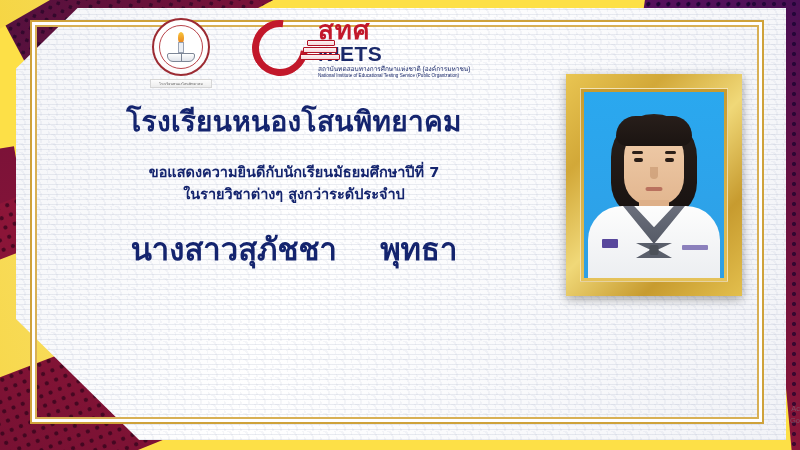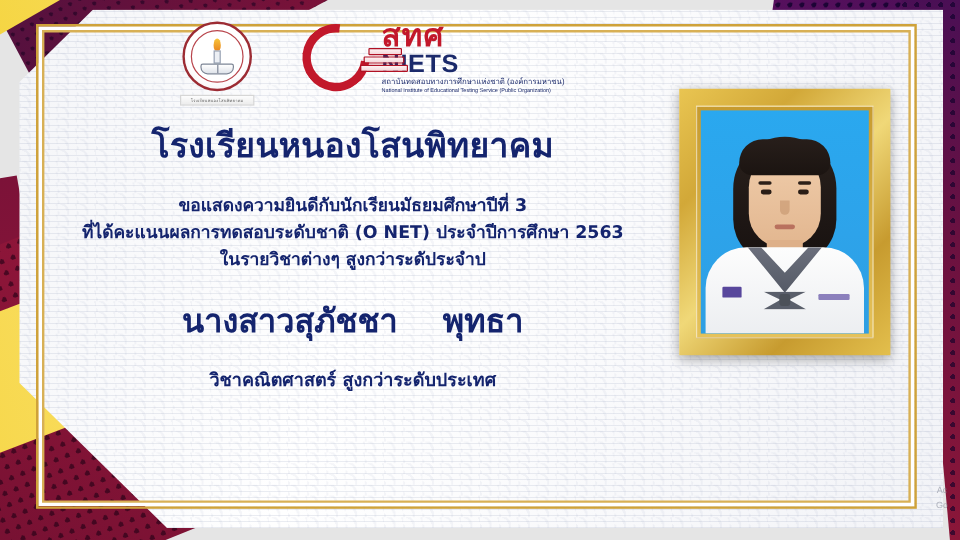--- a/index.html
+++ b/index.html
@@ -1,21 +1,21 @@
 <!DOCTYPE html>
 <html><head>
 <meta charset="utf-8">
 <style>
   * { margin:0; padding:0; box-sizing:border-box; }
   html,body { width:800px; height:450px; overflow:hidden; background:#2b0a1e; }
   body { font-family:"Liberation Sans", sans-serif; }
 
   #cert {
     position:relative; width:800px; height:450px; overflow:hidden;
-    background:#e5e5e5;
+    background:#fde047;
   }
 
   
   .band { position:absolute; }
 
   
   .tl-maroon {
     left:-40px; top:-60px; width:260px; height:200px;
     background:
       radial-gradient(circle at 3px 3px, rgba(20,0,30,.55) 1.6px, transparent 1.8px) 0 0/9px 9px,
@@ -167,21 +167,21 @@
   .t-office{
     font-size:22px; color:#14246e; line-height:1.35; margin-top:2px;
     font-family:"DejaVu Sans", sans-serif;
   }
   .t-congrat{ margin-top:22px; }
   .t-congrat div{
     font-size:14.5px; font-weight:bold; color:#14246e; line-height:1.55;
     font-family:"DejaVu Sans", sans-serif;
   }
   .t-name{
-    margin-top:18px; font-size:27px; font-weight:bold; color:#14246e;
+    margin-top:18px; font-size:31px; font-weight:bold; color:#14246e;
     font-family:"DejaVu Sans", sans-serif; white-space:pre;
   }
   .t-subject{
     margin-top:16px; font-size:15px; font-weight:bold; color:#14246e;
     font-family:"DejaVu Sans", sans-serif;
   }
 
   
   .photo-frame{
     position:absolute; left:566px; top:74px; width:176px; height:222px;
@@ -258,21 +258,21 @@
   }
   .p-badge-r{
     position:absolute; right:16px; bottom:28px; width:26px; height:5px;
     background:rgba(70,50,150,.6); border-radius:1px;
   }
 
   
   .watermark{
     position:absolute; right:0px; bottom:22px; width:30px;
     font-size:7.5px; color:rgba(120,125,140,.55); line-height:1.7;
-    text-align:center; overflow:hidden; white-space:nowrap;
+    text-align:right; overflow:hidden; white-space:nowrap;
   }
 </style>
 </head>
 <body>
 
 <div id="cert">
 
   <div class="band tl-maroon"></div>
   <div class="band tl-yellow"></div>
   <div class="band tr-purple"></div>
@@ -310,27 +310,25 @@
         <div class="niets-sub2">National Institute of Educational Testing Service (Public Organization)</div>
       </div>
     </div>
 
   </div>
 
   <div class="body-text">
     <div class="t-school">โรงเรียนหนองโสนพิทยาคม</div>
 
     <div class="t-congrat">
-      <div>ขอแสดงความยินดีกับนักเรียนมัธยมศึกษาปีที่ 3</div>
-      <div>ที่ได้คะแนนผลการทดสอบระดับชาติ (O NET) ประจำปีการศึกษา 2563</div>
+      <div>ขอแสดงความยินดีกับนักเรียนมัธยมศึกษาปีที่ 7</div>
       <div>ในรายวิชาต่างๆ สูงกว่าระดัประจำป</div>
     </div>
 
     <div class="t-name">นางสาวสุภัชชา    พุทธา</div>
-    <div class="t-subject">วิชาคณิตศาสตร์ สูงกว่าระดับประเทศ</div>
   </div>
 
   <div class="photo-frame">
     <div class="liner">
       <div class="photo">
         <div class="p-hair"></div>
         <div class="p-face"></div>
         <div class="p-hair-front"></div>
         <div class="p-brow l"></div>
         <div class="p-brow r"></div>

